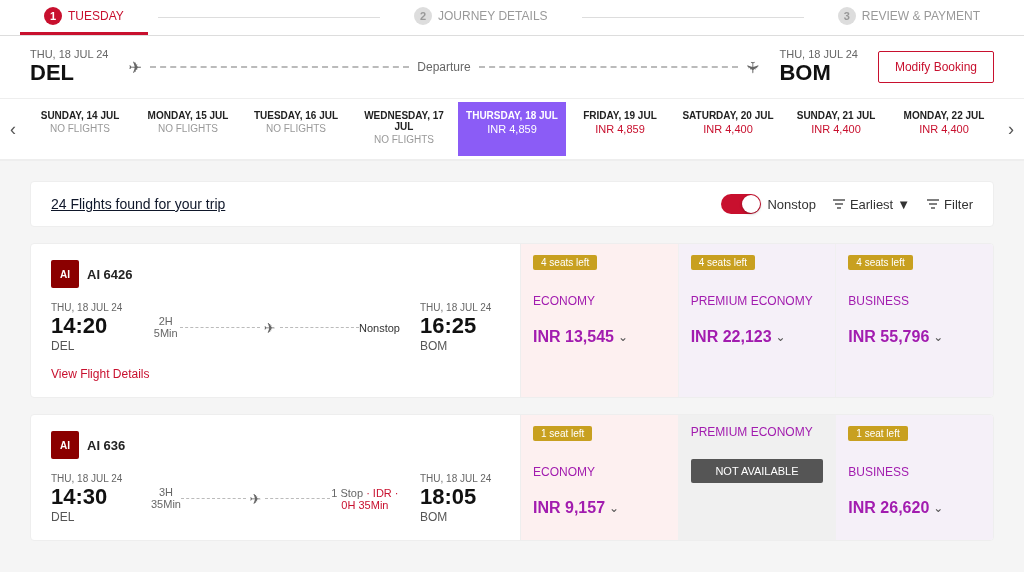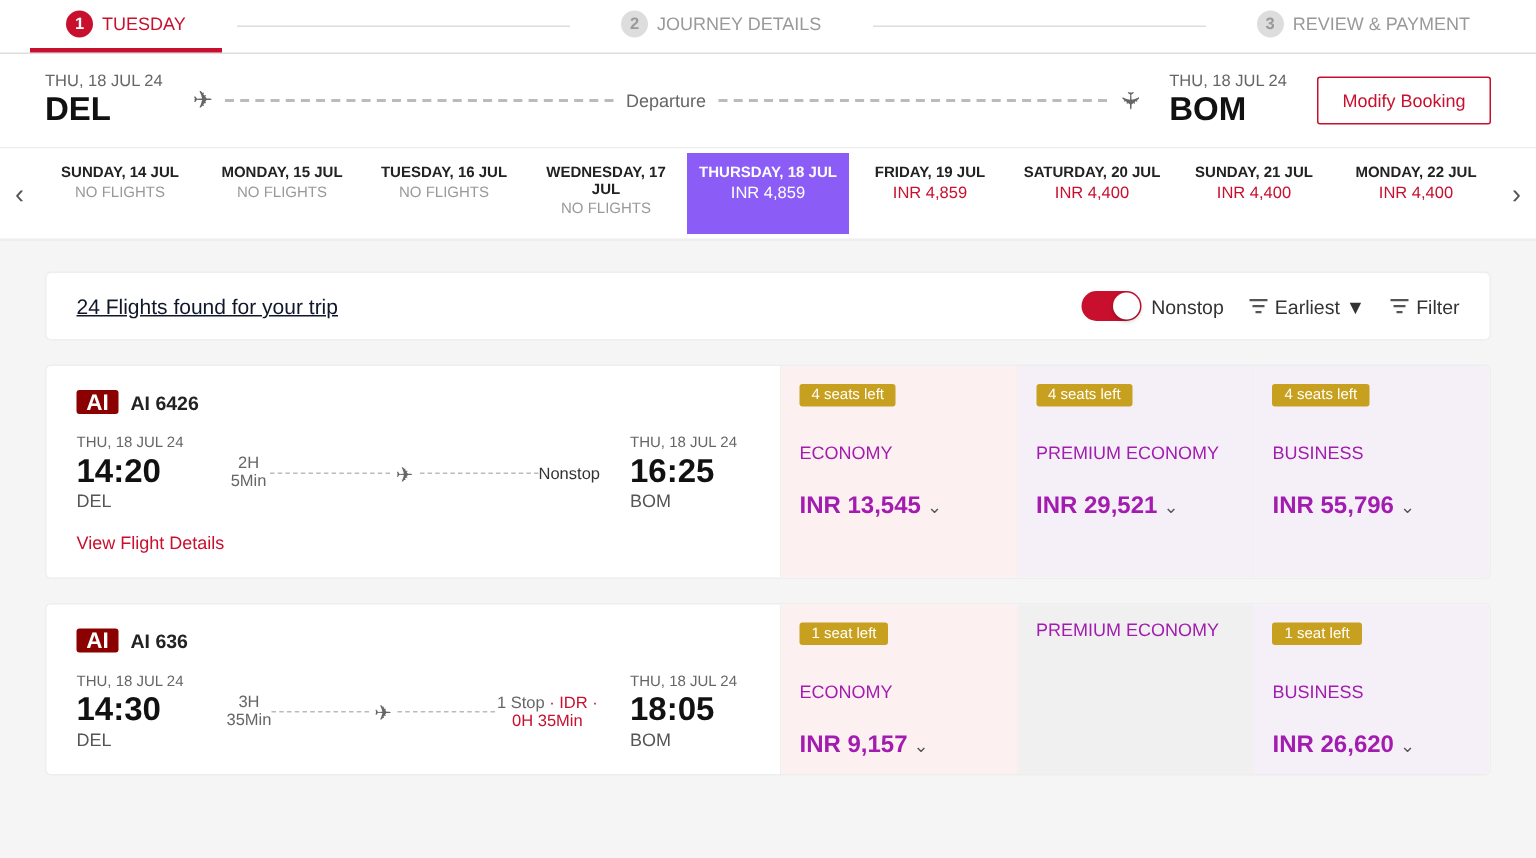--- a/index.html
+++ b/index.html
@@ -141,23 +141,23 @@
       margin-bottom: 16px;
       overflow: hidden;
     }
     .flight-left {
       flex: 0 0 490px;
       padding: 16px 20px;
       border-right: 1px solid #eee;
     }
     .airline-row { display: flex; align-items: center; gap: 8px; margin-bottom: 14px; }
     .airline-logo {
-      width: 28px; height: 16px; background: #8b0000;
+      width: 28px; height: 28px; background: #8b0000;
       display: flex; align-items: center; justify-content: center;
-      color: #fff; font-size: 15px; font-weight: bold; border-radius: 2px;
+      color: #fff; font-size: 10px; font-weight: bold; border-radius: 2px;
     }
     .airline-name { font-size: 13px; font-weight: bold; color: #222; }
     .flight-times {
       display: flex; align-items: center; gap: 10px;
     }
     .flight-dep, .flight-arr { min-width: 80px; }
     .flight-date-small { font-size: 10px; color: #666; }
     .flight-time { font-size: 22px; font-weight: bold; color: #111; }
     .flight-city { font-size: 12px; color: #555; }
     .flight-middle {
@@ -362,21 +362,21 @@
         <div class="fare-class">ECONOMY</div>
         <div class="fare-price-row">
           <span class="fare-price">INR 13,545</span>
           <span class="chevron">⌄</span>
         </div>
       </div>
           <div class="fare-box premium">
         <div class="seats-badge">4 seats left</div>
         <div class="fare-class">PREMIUM ECONOMY</div>
         <div class="fare-price-row">
-          <span class="fare-price">INR 29,521</span>
+          <span class="fare-price">INR 22,123</span>
           <span class="chevron">⌄</span>
         </div>
       </div>
           <div class="fare-box business">
         <div class="seats-badge">4 seats left</div>
         <div class="fare-class">BUSINESS</div>
         <div class="fare-price-row">
           <span class="fare-price">INR 55,796</span>
           <span class="chevron">⌄</span>
         </div>
@@ -416,20 +416,21 @@
           <div class="fare-box economy">
         <div class="seats-badge one">1 seat left</div>
         <div class="fare-class">ECONOMY</div>
         <div class="fare-price-row">
           <span class="fare-price">INR 9,157</span>
           <span class="chevron">⌄</span>
         </div>
       </div>
           <div class="fare-box premium unavailable">
         <div class="fare-class">PREMIUM ECONOMY</div>
+        <div class="fare-unavailable">NOT AVAILABLE</div>
       </div>
           <div class="fare-box business">
         <div class="seats-badge one">1 seat left</div>
         <div class="fare-class">BUSINESS</div>
         <div class="fare-price-row">
           <span class="fare-price">INR 26,620</span>
           <span class="chevron">⌄</span>
         </div>
       </div>
         </div>

